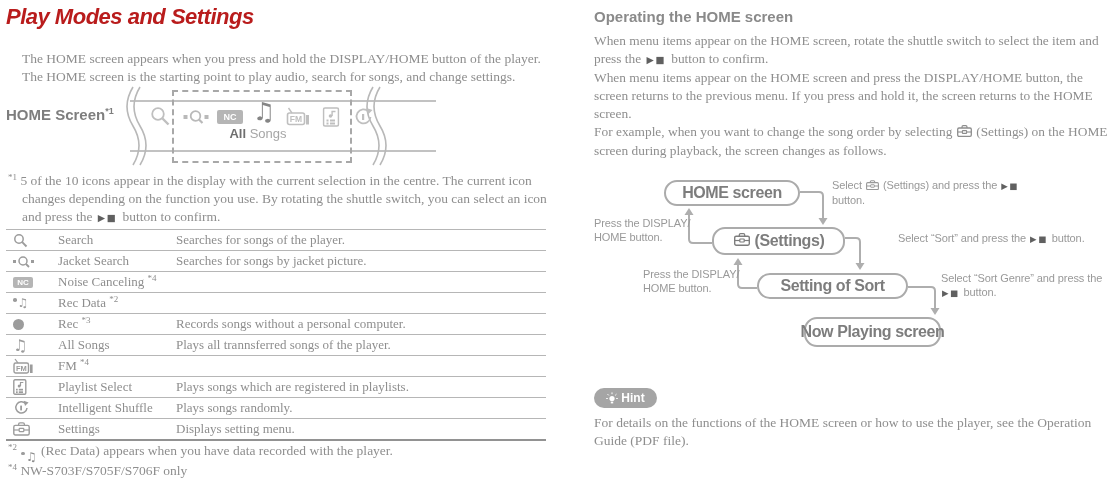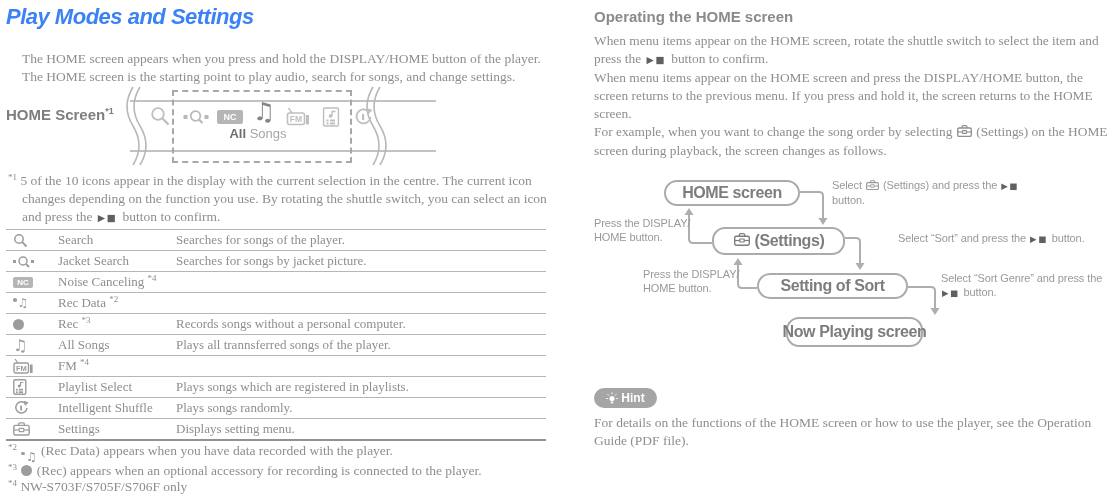--- a/index.html
+++ b/index.html
@@ -2,21 +2,21 @@
 <html><head>
 <meta charset="utf-8">
 <style>
   html,body{margin:0;padding:0;background:#fff;}
   .page{position:relative;width:1120px;height:501px;background:#fff;overflow:hidden;
         font-family:"Liberation Serif",serif;color:#8e8e8e;}
   sup{font-size:9px;vertical-align:super;line-height:0;}
 
   
   .title{position:absolute;left:6px;top:4px;margin:0;
-         font:italic bold 22px "Liberation Sans",sans-serif;color:#3b82f6;letter-spacing:-0.5px;}
+         font:italic bold 22px "Liberation Sans",sans-serif;color:#b91c1c;letter-spacing:-0.5px;}
   .intro{position:absolute;left:14px;top:42px;width:537px;margin:8px;font-size:13.5px;line-height:18px;}
   .hs-heading{position:absolute;left:6px;top:106px;font:bold 15px "Liberation Sans",sans-serif;color:#7e7e7e;}
 
   
   .illu{position:absolute;left:118px;top:84px;width:330px;height:84px;}
   .illu .hline{position:absolute;left:12px;width:306px;height:2px;background:#c2c2c2;}
   .illu .dashedbox{position:absolute;left:54px;top:6px;width:176px;height:69px;border:2px dashed #a8a8a8;}
   .illu-icon{position:absolute;transform:translateX(-50%);color:#bfbfbf;}
   .curly{position:absolute;top:2px;}
   .nc-badge{display:inline-block;background:#b5b5b5;color:#fff;border-radius:2px;
@@ -245,21 +245,20 @@
       <span class="tname"><span>Settings</span><sup></sup></span>
       <span class="tdesc">Displays setting menu.</span>
     </div>
   </div>
 
   <div class="fns">
     <div class="fn"><sup>*2</sup> <span class="recdata fn-ic">
           <span class="dot"></span>
           <span class="noteglyph" style="font-size:12px;line-height:12px;">♫</span>
         </span><span> (Rec Data) appears when you have data recorded with the player.</span></div>
-    <div class="fn"><sup>*3</sup> <span class="rec-circle fn-ic" style="vertical-align:-1px;"></span><span> (Rec) appears when an optional accessory for recording is connected to the player.</span></div>
     <div class="fn"><sup>*4</sup> <span>NW-S703F/S705F/S706F only</span></div>
   </div>
 
   <div class="op-heading">Operating the HOME screen</div>
 
   <div class="op-paras">
     <p><span>When menu items appear on the HOME screen, rotate the shuttle switch to select the item and press the </span><span class="playstop">▶■</span><span> button to confirm.</span></p>
     <p>When menu items appear on the HOME screen and press the DISPLAY/HOME button, the screen returns to the previous menu. If you press and hold it, the screen returns to the HOME screen.</p>
     <p><span>For example, when you want to change the song order by selecting </span><span class="tb-inline"><svg width="15" height="12">
             <path d="M5,3 V1.9 A1.2,1.2 0 0 1 6.2,0.7 H8.8 A1.2,1.2 0 0 1 10,1.9 V3" fill="none" stroke="currentColor" stroke-width="1.2"></path>
@@ -297,21 +296,21 @@
             <rect x="0.7" y="3.2" width="14.6" height="9" rx="1.4" fill="none" stroke="currentColor" stroke-width="1.4"></rect>
             <line x1="0.7" y1="7.5" x2="5.8" y2="7.5" stroke="currentColor" stroke-width="1.2"></line>
             <line x1="10.2" y1="7.5" x2="15.3" y2="7.5" stroke="currentColor" stroke-width="1.2"></line>
             <rect x="5.8" y="6" width="4.4" height="3" rx="0.5" fill="none" stroke="currentColor" stroke-width="1.2"></rect>
           </svg></span>
         <span>(Settings)</span>
       </div>
     <div class="dbox" style="left:165px;top:98px;width:151px;height:26px;">
         <span>Setting of Sort</span>
       </div>
-    <div class="dbox" style="left:194px;top:142px;width:137px;height:30px;">
+    <div class="dbox" style="left:212px;top:142px;width:137px;height:30px;">
         <span>Now Playing screen</span>
       </div>
 
     <div class="dlabel" style="left:2px;top:42px;width:100px;">
         <div>Press the DISPLAY/</div>
         <div>HOME button.</div>
       </div>
     <div class="dlabel" style="left:51px;top:93px;width:110px;">
         <div>Press the DISPLAY/</div>
         <div>HOME button.</div>

